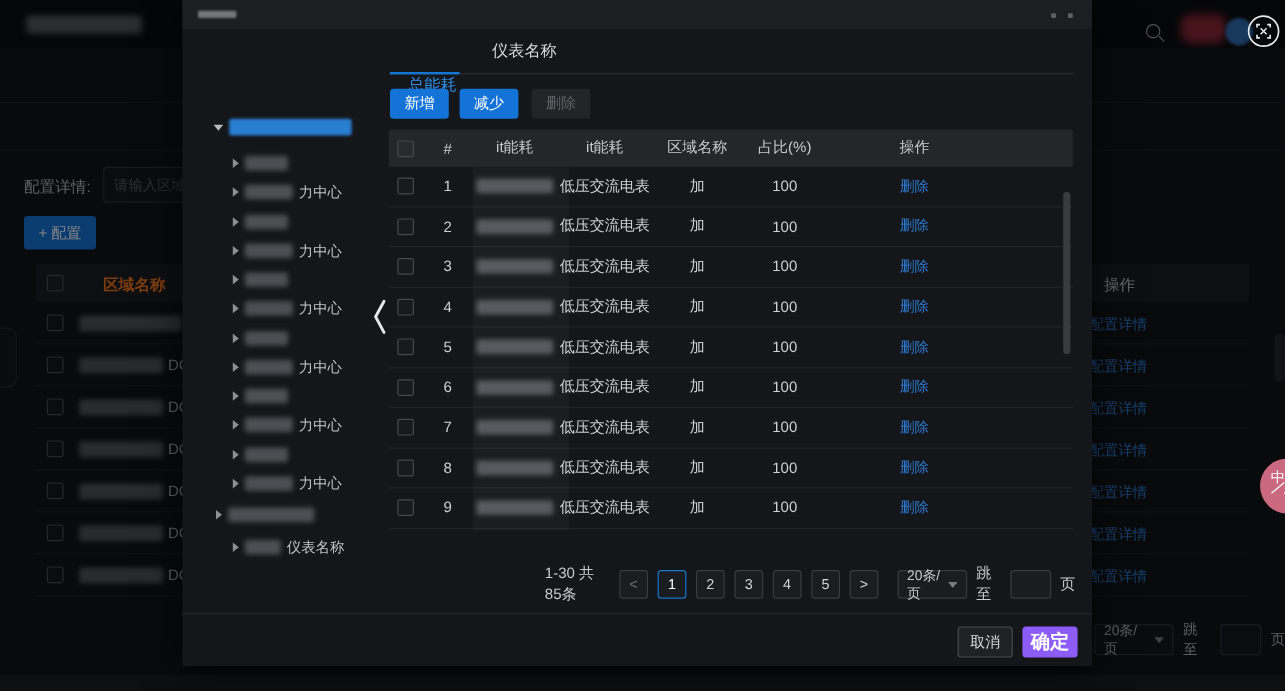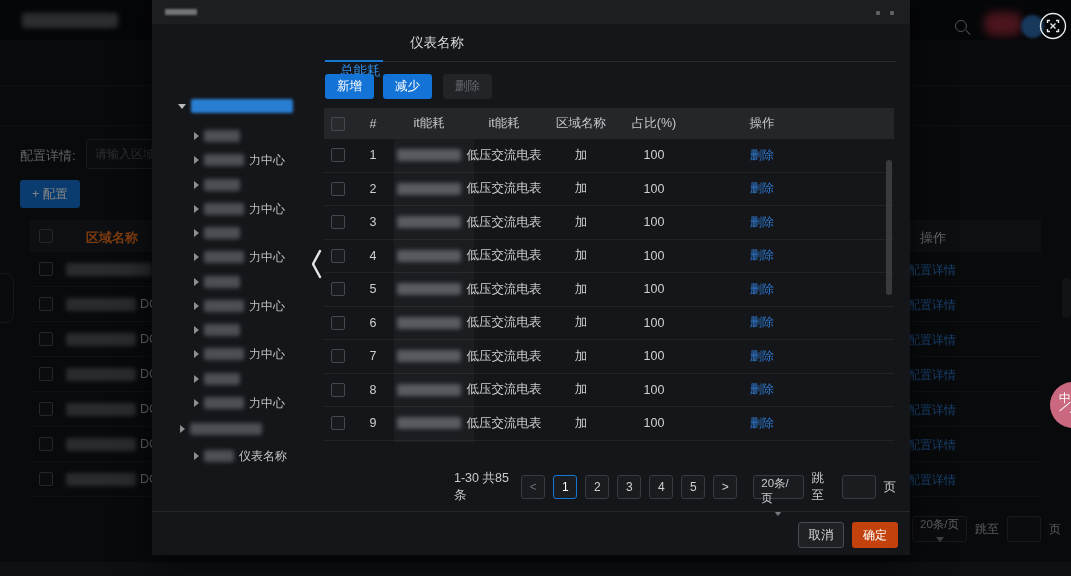--- a/index.html
+++ b/index.html
@@ -42,21 +42,21 @@
   .bg-thead .checkbox { position:absolute; left:9px; top:9px; }
   .bg-th-name { position:absolute; left:56px; top:9px; font-size:13px; color:#f97316;font-weight:bold; }
   .bg-th-act { position:absolute; left:890px; top:9px; font-size:13px; color:#c3c4c7; }
   .bgrow { position:absolute; left:30px; width:1011px; height:35px; border-bottom:1px solid #1b1c20; }
   .bgrow .checkbox { position:absolute; left:9px; top:10px; }
   .bgrow .nblob { position:absolute; left:36px; top:11px; width:70px; height:13px; }
   .bgrow .sfx { position:absolute; left:110px; top:10px; font-size:12.5px; color:#bcbdc0; }
   .bgrow .link { position:absolute; left:878px; top:10px; }
 
   .bg-pager { position:absolute; top:390px; left:912px; display:flex; align-items:center; gap:8px; color:#b0b1b4; font-size:12px; }
-  .sel-box { display:flex; align-items:center; gap:5px; height:26px; padding:0 7px; background:#121317; border:1px solid #2e2f34; border-radius:3px; font-size:11.5px; color:#b0b1b4;flex-direction:column; }
+  .sel-box { display:flex; align-items:center; gap:5px; height:26px; padding:0 7px; background:#121317; border:1px solid #2e2f34; border-radius:3px; font-size:11.5px; color:#b0b1b4; }
   .jump-box { width:34px; height:26px; background:#121317; border:1px solid #2e2f34; border-radius:3px; color:#cfd0d3; }
 
   .left-handle { position:absolute; left:-9px; top:273px; width:23px; height:50px; border:1px solid #27282c; border-radius:8px; background:#0f1013; }
   .right-thumb { position:absolute; left:1062px; top:278px; width:9px; height:40px; background:#202125; border-radius:4px; }
   .bottom-strip { position:absolute; left:0; top:562px; width:1071px; height:14px; background:#17181b; }
 
   #overlay { position:absolute; inset:0; background:rgba(4,5,7,0.5); z-index:2; }
 
   .fs-icon { position:absolute; left:1039px; top:12px; z-index:3; }
   .translate-badge { position:absolute; left:1050px; top:382px; width:46px; height:46px; border-radius:50%; background:#c9687f; z-index:3; color:#fff; }
@@ -105,21 +105,21 @@
 
   .m-pager { position:absolute; left:130px; top:444px; display:flex; align-items:center; gap:8px; color:#c9cacd; font-size:12.5px; }
   .pg-btn { min-width:24px; height:24px; display:flex; align-items:center; justify-content:center; background:#1b1c20; border:1px solid #3a3b40; border-radius:3px; font-size:12px; color:#d0d1d4; }
   .pg-btn.active { border-color:#1677d3; color:#fff; }
   .pg-btn.dim { color:#6c6d72; }
   .m-pager .sel-box { background:#1b1c20; border-color:#3a3b40; color:#c9cacd; height:24px; }
   .m-pager .jump-box { background:#1b1c20; border-color:#3a3b40; height:24px; }
 
   .m-footer-line { position:absolute; left:0; top:511px; width:758px; height:1px; background:#26272b; }
   .m-cancel { position:absolute; left:646px; top:522px; width:46px; height:26px; background:#202125; border:1px solid #4a4b50; border-radius:3px; color:#dadbdd; font-size:12.5px; }
-  .m-ok { position:absolute; left:700px; top:522px; width:46px; height:26px; background:#c2410c; border:none; border-radius:3px; color:#fff; font-size:12px; }
+  .m-ok { position:absolute; left:700px; top:522px; width:46px; height:26px; background:#8b5cf6; border:none; border-radius:3px; color:#fff; font-size:16px;font-weight:bold; }
 </style>
 </head>
 <body>
 
 <div id="stage">
 
   <div id="bg">
     <div class="topbar">
       <div class="logo-blob"></div>
       <span class="mag top-search" style="width:12px;height:12px;"></span>

